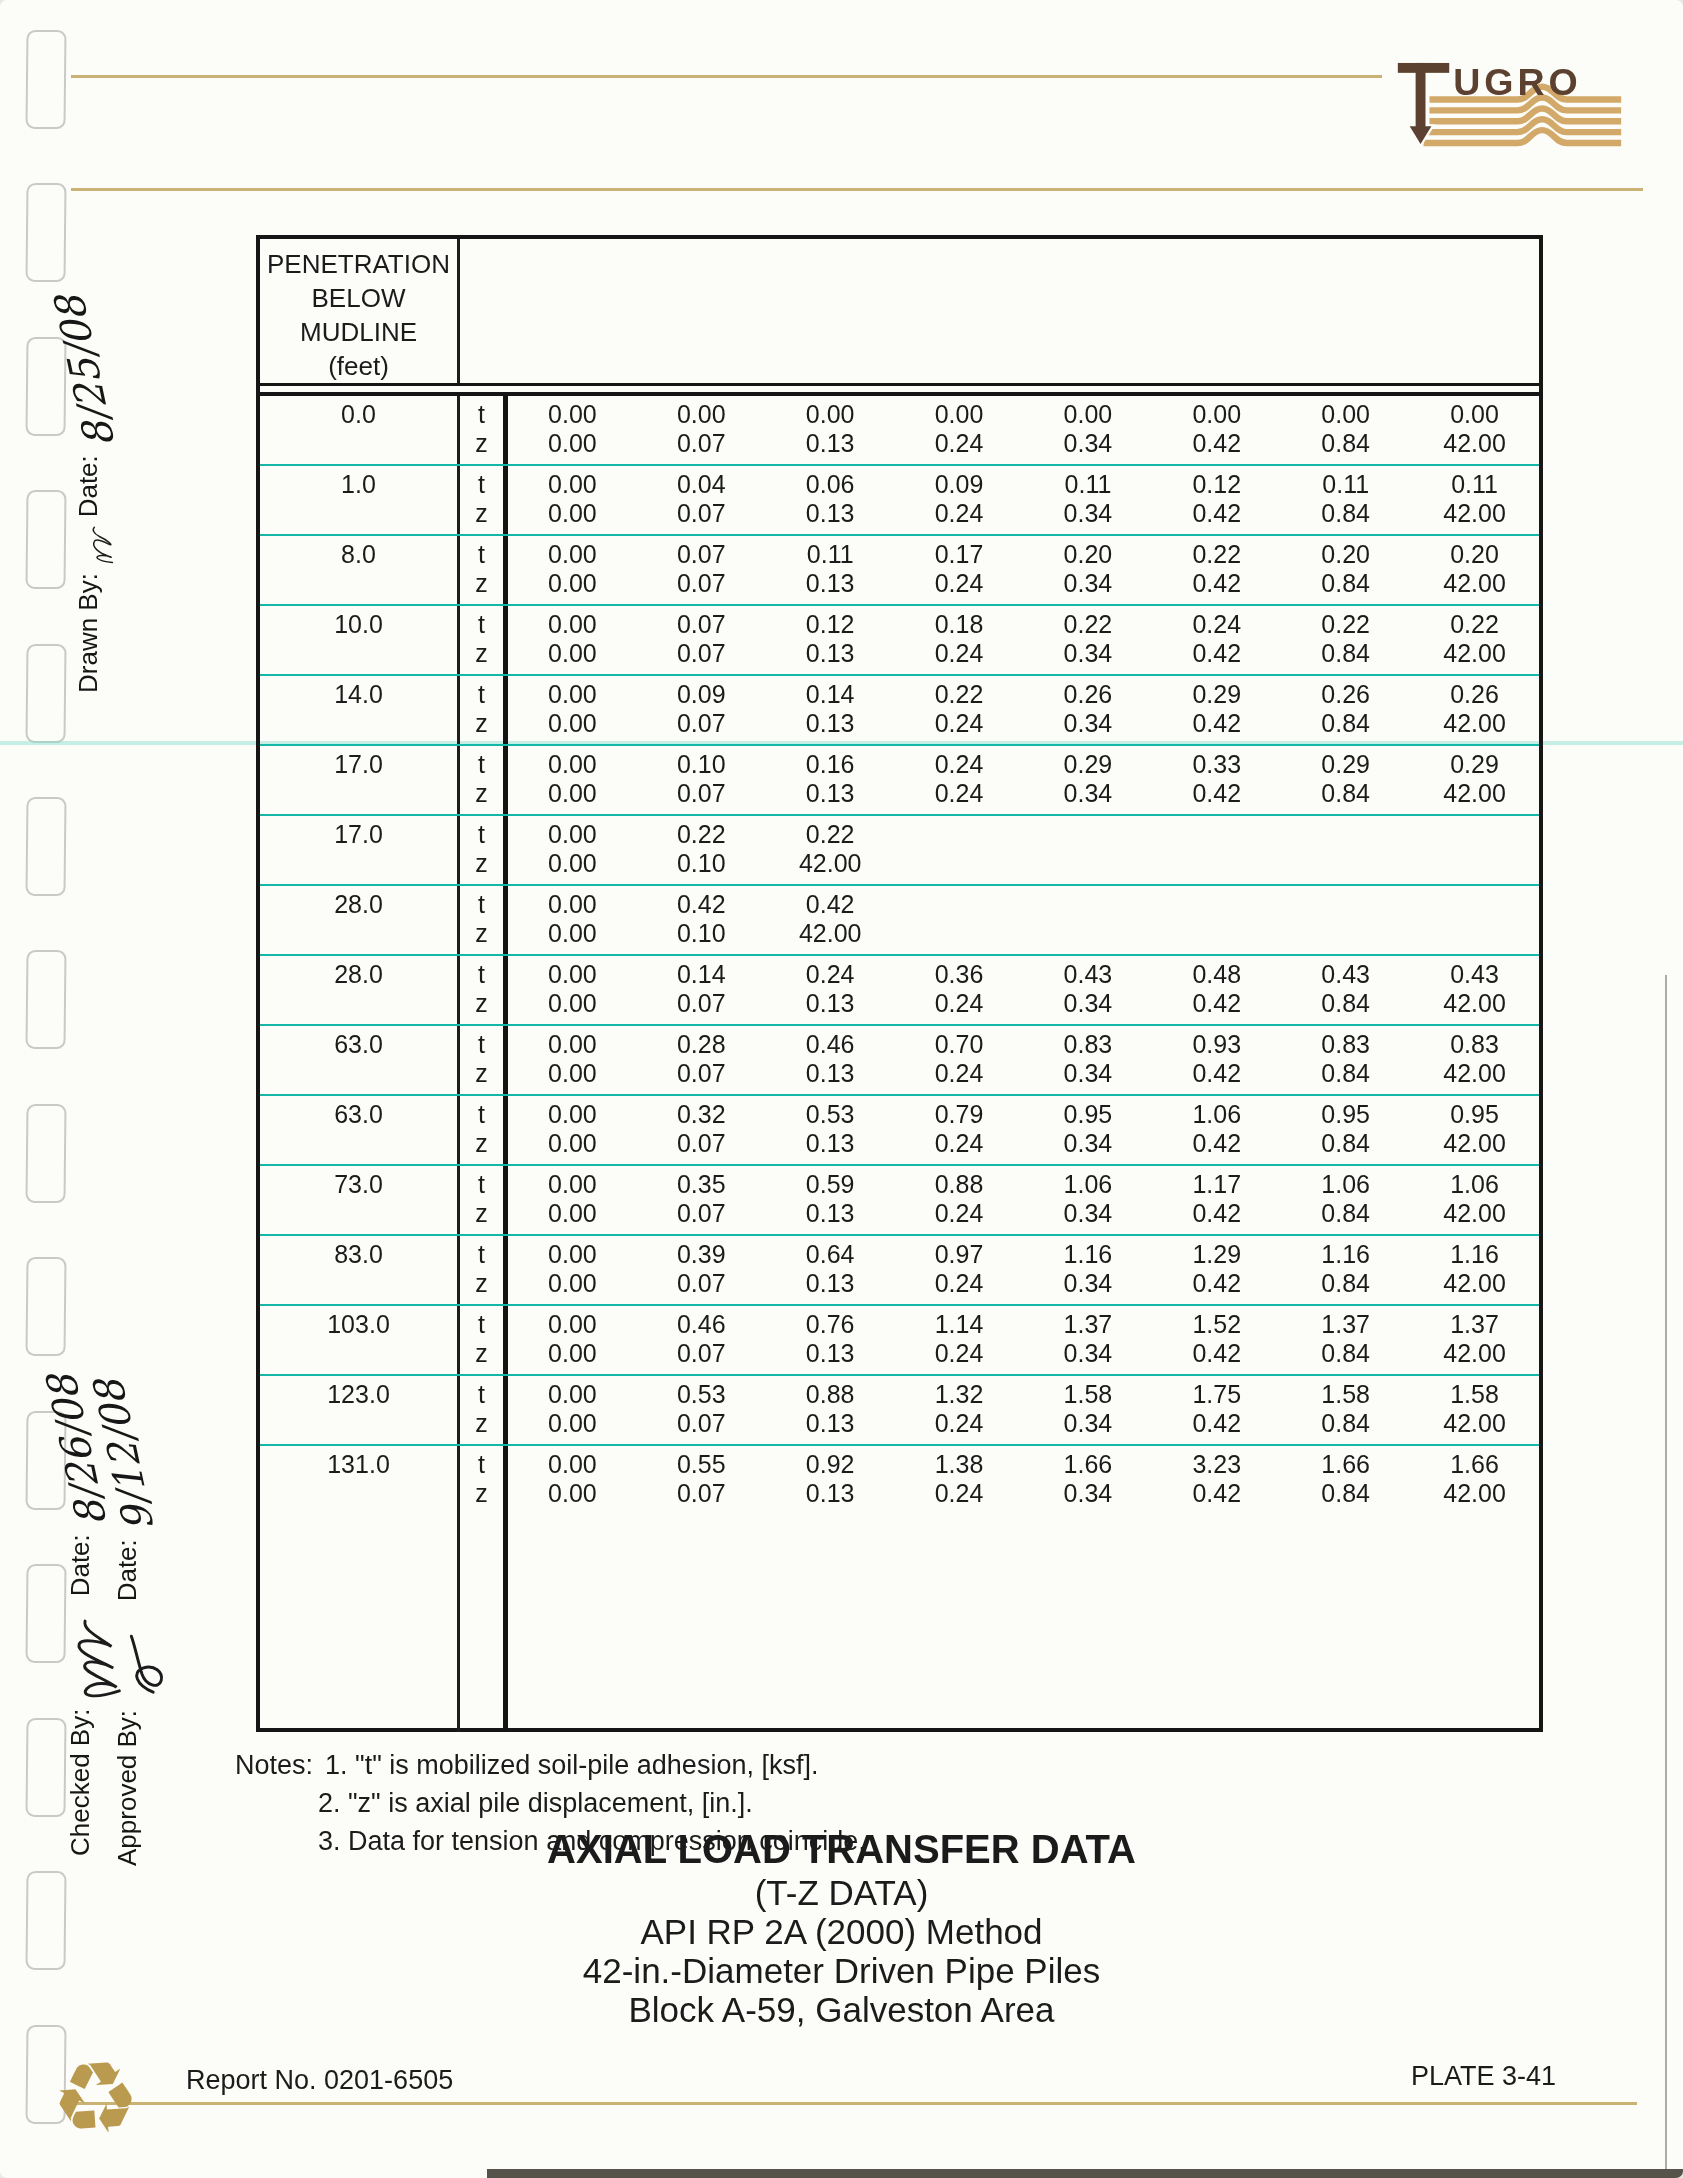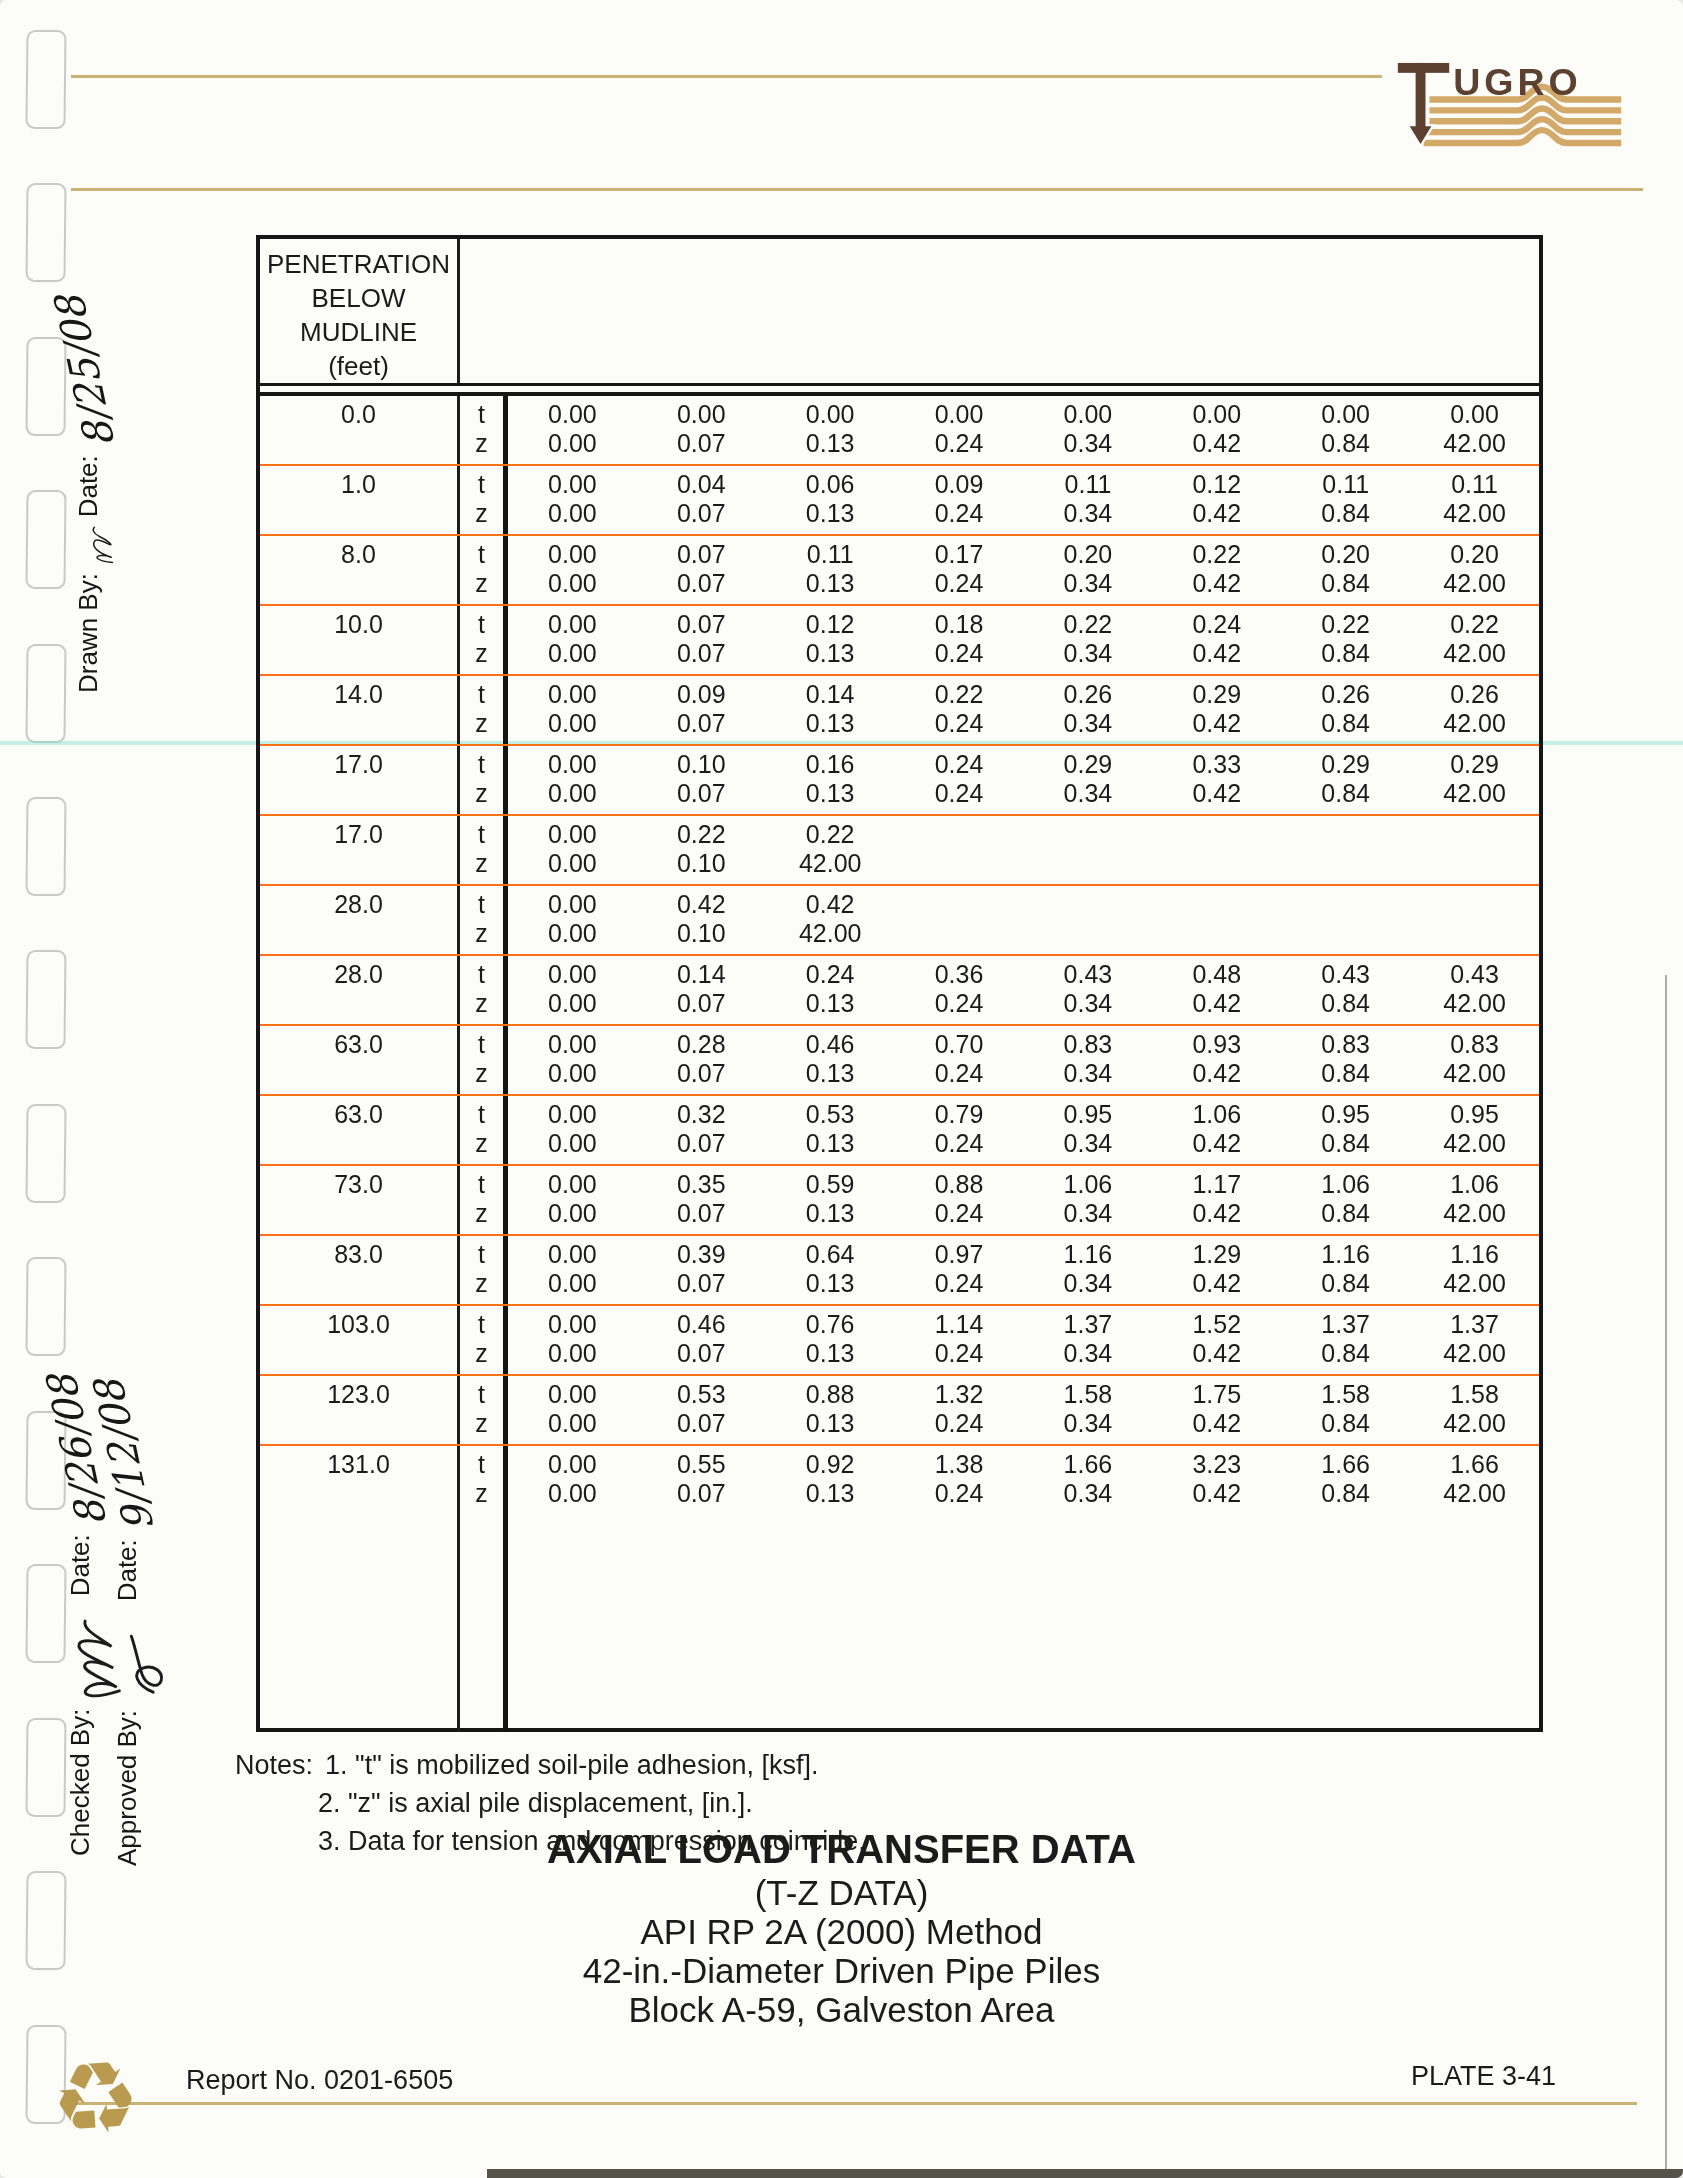--- a/index.html
+++ b/index.html
@@ -45,21 +45,21 @@
   .thead{display:flex;border-bottom:3px solid #161616;height:147px;box-sizing:border-box;}
   .corner{width:200px;border-right:3px solid #1d1d1d;text-align:center;
           font-size:26px;line-height:34px;padding-top:8px;box-sizing:border-box;}
   .curve-area{flex:1;display:flex;flex-direction:column;}
   .curve-title{height:84px;display:flex;align-items:center;justify-content:center;
                font-size:27px;box-sizing:border-box;}
   .pt-row{display:flex;border-top:3px solid #161616;height:59px;padding-left:52px;box-sizing:border-box;}
   .pt-cell{flex:1;text-align:center;line-height:55px;font-size:27px;}
   .gap6{height:6px;}
   .tbody{border-top:4px solid #161616;}
-  .trow{display:flex;border-bottom:2px solid #f97316;}
+  .trow{display:flex;border-bottom:2px solid #14b8a6;}
   .trow>div{padding:4px 0 6px;box-sizing:border-box;}
   .tbody .trow:nth-last-child(2){border-bottom:none;}
   .pen-cell{width:200px;border-right:3px solid #1d1d1d;text-align:center;
             font-size:25px;line-height:29px;}
   .tz-cell{width:48px;border-right:5px solid #141414;text-align:center;
            font-size:25px;line-height:29px;}
   .val-col{flex:1;text-align:center;font-size:25px;line-height:29px;}
   .filler{height:218px;border-bottom:none;padding:0;}
   .filler>div{padding:0;}
 

